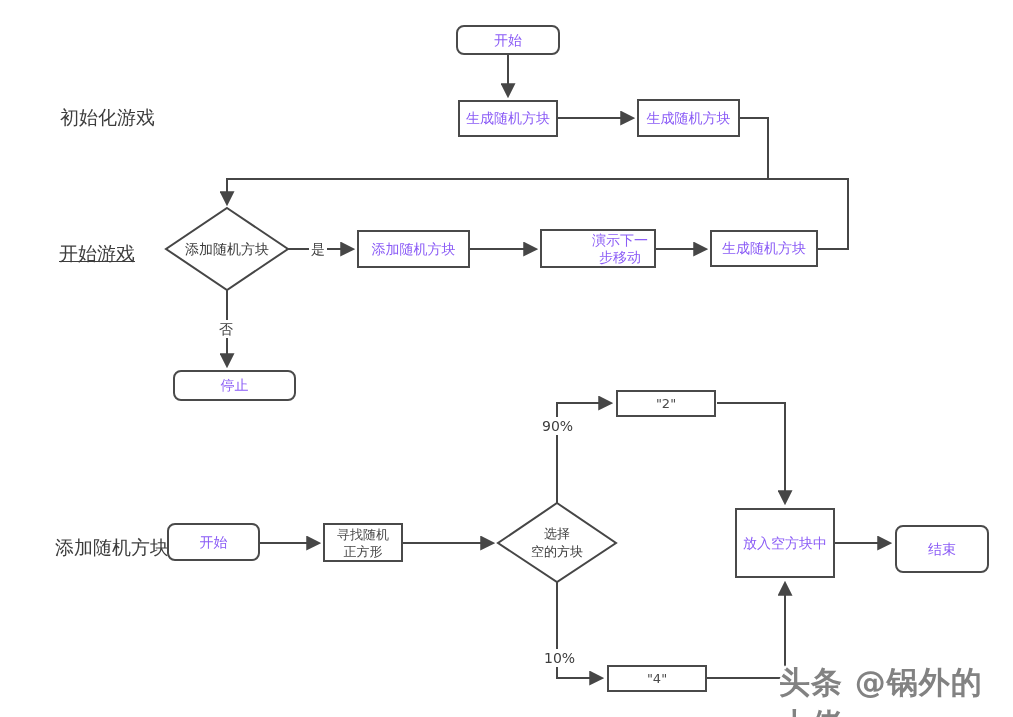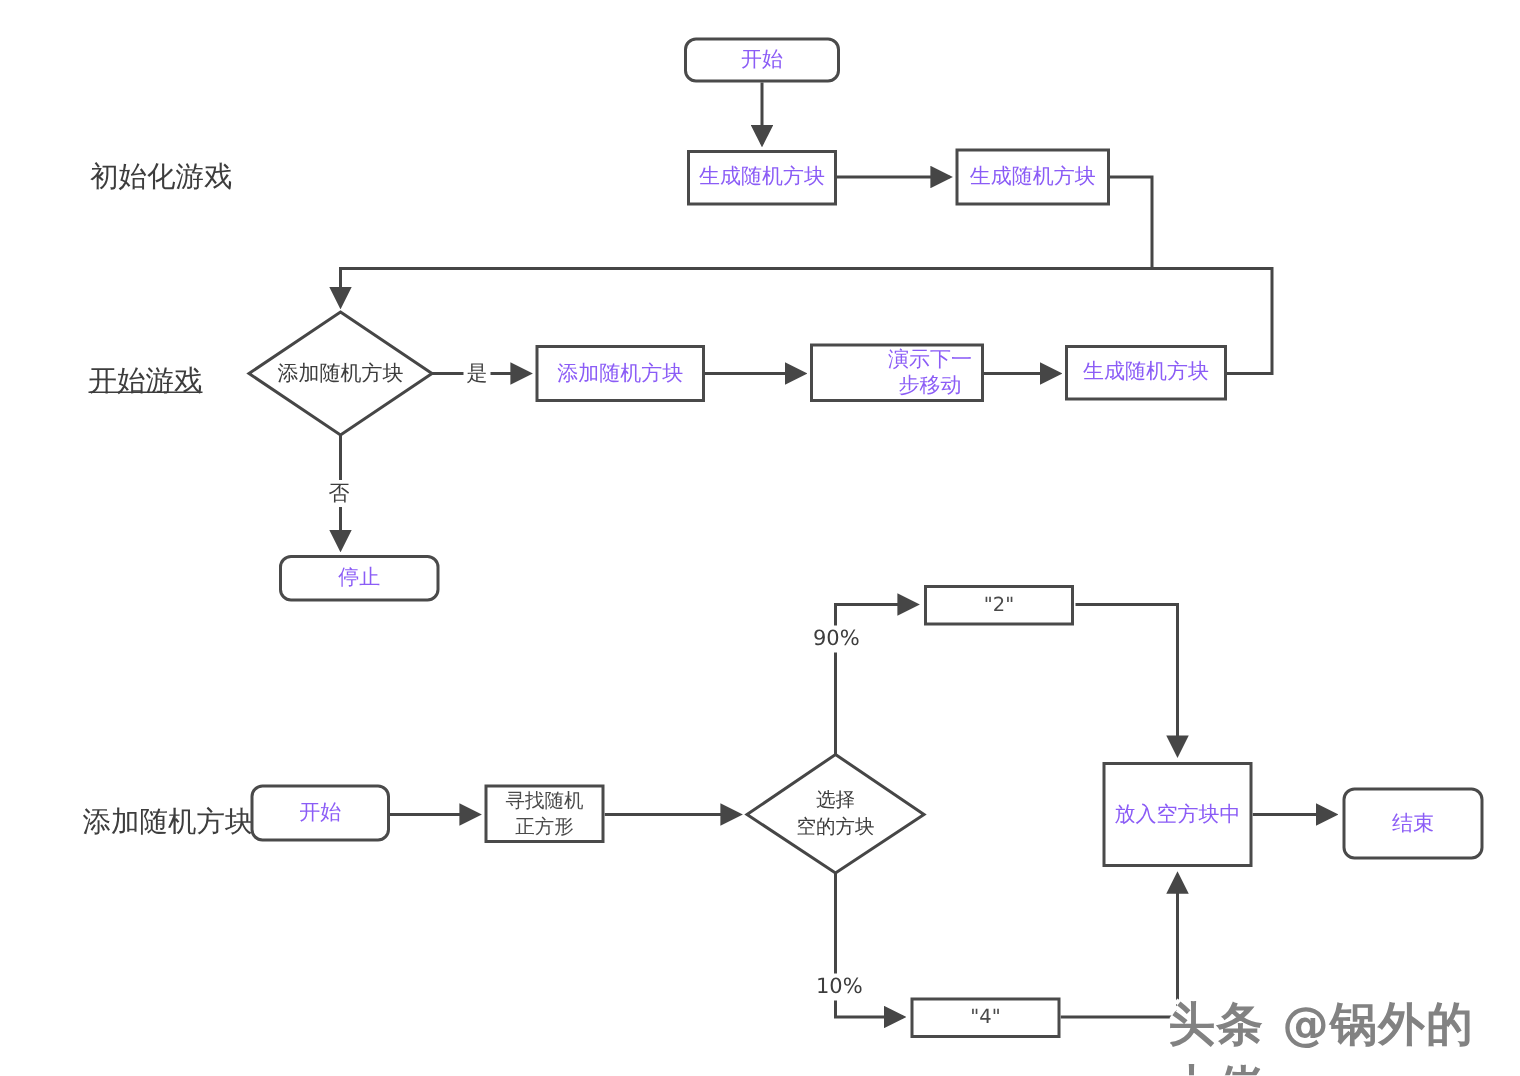--- a/index.html
+++ b/index.html
@@ -111,21 +111,21 @@
   <div class="node terminal" style="left:456px; top:25px; width:104px; height:30px;">开始</div>
   <div class="node" style="left:458px; top:100px; width:100px; height:37px;">生成随机方块</div>
   <div class="node" style="left:637px; top:99px; width:103px; height:38px;">生成随机方块</div>
 
   <div class="diamond-label" style="left:167px; top:240px; width:120px;">添加随机方块</div>
   <div class="edge-label" style="left:309px; top:240px;">是</div>
   <div class="node" style="left:357px; top:230px; width:113px; height:38px;">添加随机方块</div>
   <div class="node" style="left:540px; top:229px; width:116px; height:39px;padding-left:44px;">演示下一步移动</div>
   <div class="node" style="left:710px; top:230px; width:108px; height:37px;">生成随机方块</div>
   <div class="edge-label" style="left:217px; top:320px;">否</div>
-  <div class="node terminal" style="left:173px; top:370px; width:107px; height:31px;margin-left:13px;">停止</div>
+  <div class="node terminal" style="left:173px; top:370px; width:123px; height:31px;">停止</div>
 
   <div class="node terminal" style="left:167px; top:523px; width:93px; height:38px;">开始</div>
   <div class="node small-text" style="left:323px; top:523px; width:80px; height:39px;">寻找随机
 正方形</div>
   <div class="diamond-label" style="left:498px; top:525px; width:118px; font-size:13px;">选择
 空的方块</div>
   <div class="edge-label" style="left:540px; top:417px;text-align:center;">90%</div>
   <div class="node small-text" style="left:616px; top:390px; width:100px; height:27px;">"2"</div>
   <div class="edge-label" style="left:542px; top:649px;">10%</div>
   <div class="node small-text" style="left:607px; top:665px; width:100px; height:27px;">"4"</div>

